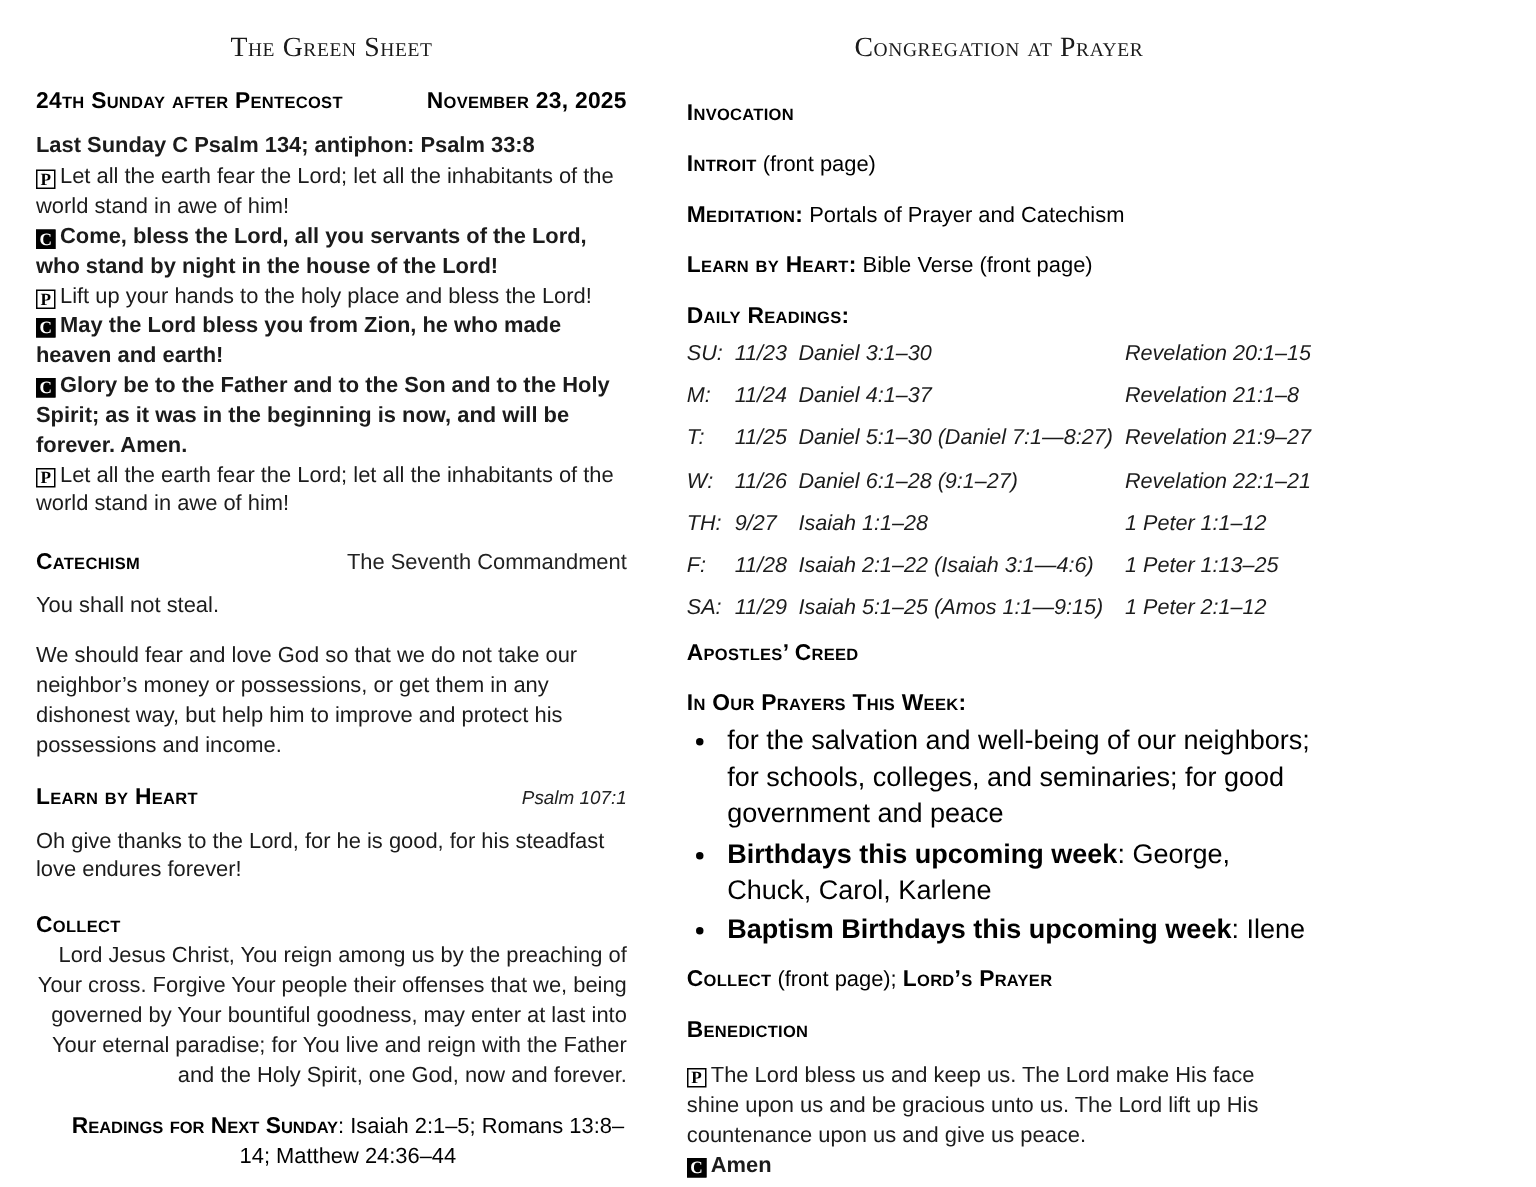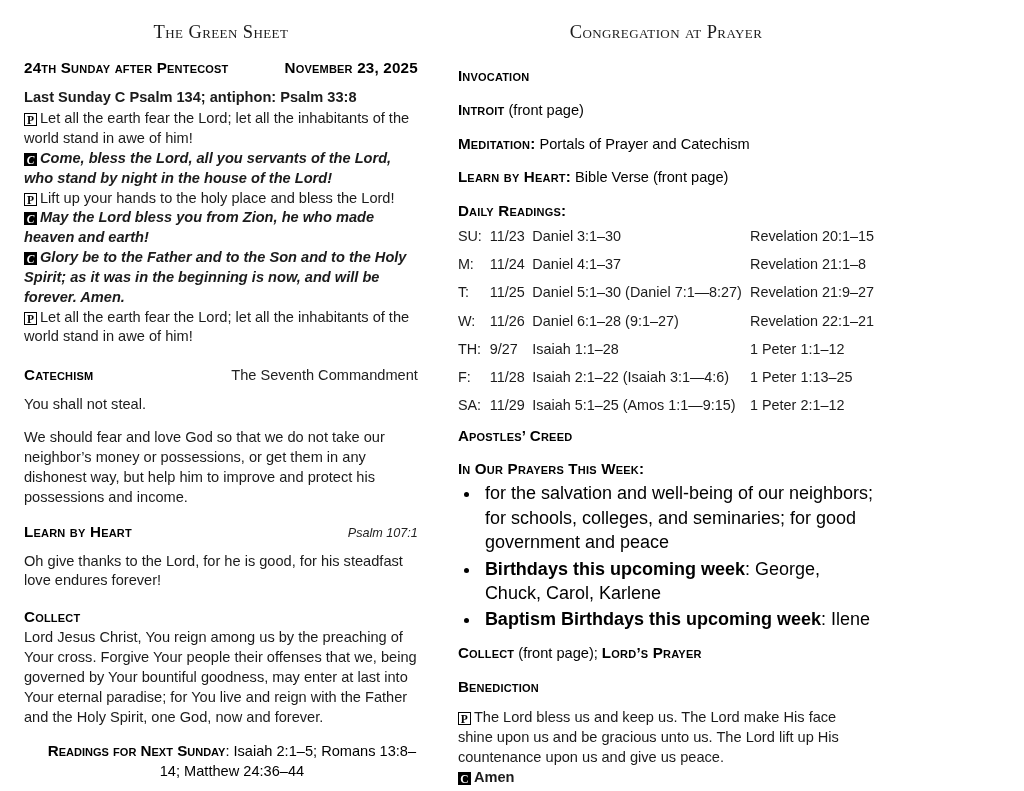--- a/index.html
+++ b/index.html
@@ -78,21 +78,21 @@
     color: #222;
   }
 
   
   .body-text {
     font-size: 14.6px;
     line-height: 1.36;
     color: #1b1b1b;
   }
   .para { margin: 0 0 13px 0; }
-  .para-tight { margin: 0 0 5px 0; }
+  .para-tight { margin: 0 0 5px 0; text-align: right; }
   .bold { font-weight: bold; }
   .ital { }
 
   
   .mark {
     display: inline-block;
     width: 13px;
     height: 13px;
     line-height: 13px;
     text-align: center;
@@ -109,21 +109,21 @@
     color: #000;
   }
   .mark-c {
     background: #000;
     color: #fff;
     border: 1.3px solid #000;
   }
 
   .psalm-line { margin: 0; }
   .psalm-block { margin: 0 0 13px 0; }
-  .psalm-block .resp-bold { font-weight: bold; font-style: italic; }
+  .psalm-block .resp-bold { font-weight: bold; }
 
   
   .title-line-bold {
     font-weight: bold;
     font-size: 14.6px;
     margin: 0 0 1px 0;
   }
   .sec { margin-bottom: 14px; }
   .collect-head { margin-bottom: 2px; }
   .readings-next {
@@ -148,20 +148,21 @@
   .r-item .head {
     display: inline;
   }
   .r-plain { font-weight: normal; font-variant: normal; }
 
   table.readings {
     border-collapse: collapse;
     margin: 0 0 0 0;
     font-size: 14.4px;
     width: 100%;
+    font-style: italic;
   }
   table.readings td {
     padding: 0 0 11px 0;
     vertical-align: top;
     line-height: 1.2;
     color: #1b1b1b;
     white-space: nowrap;
   }
   td.c-day { width: 46px; padding-left: 14px; }
   td.c-date { width: 56px; }

